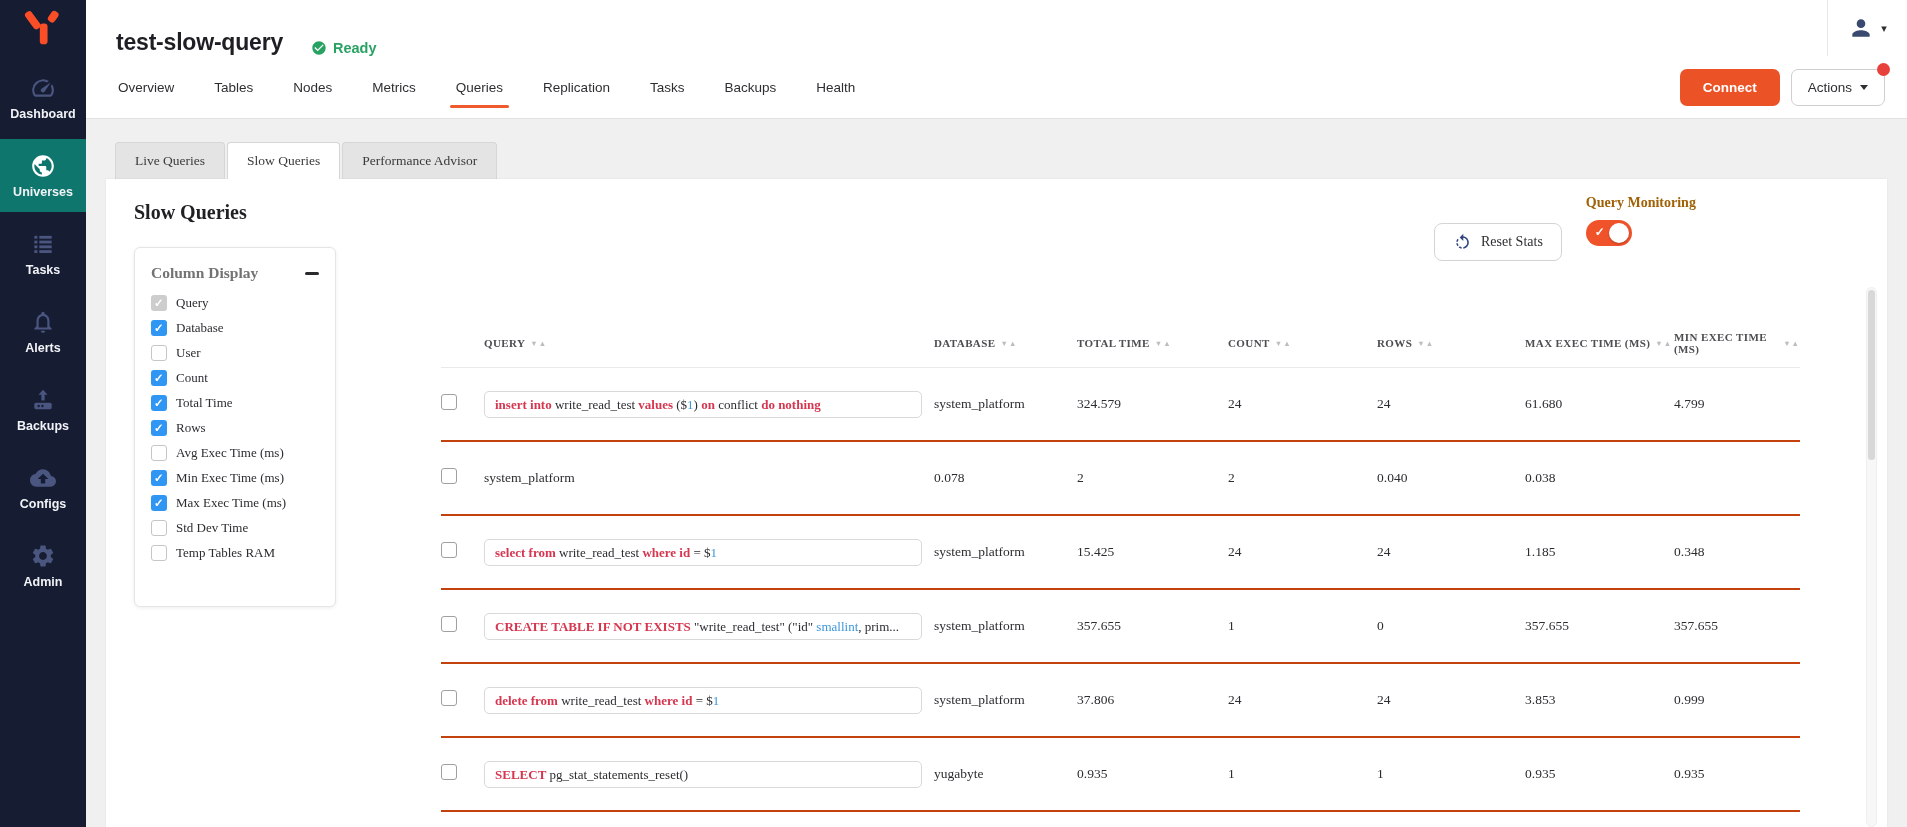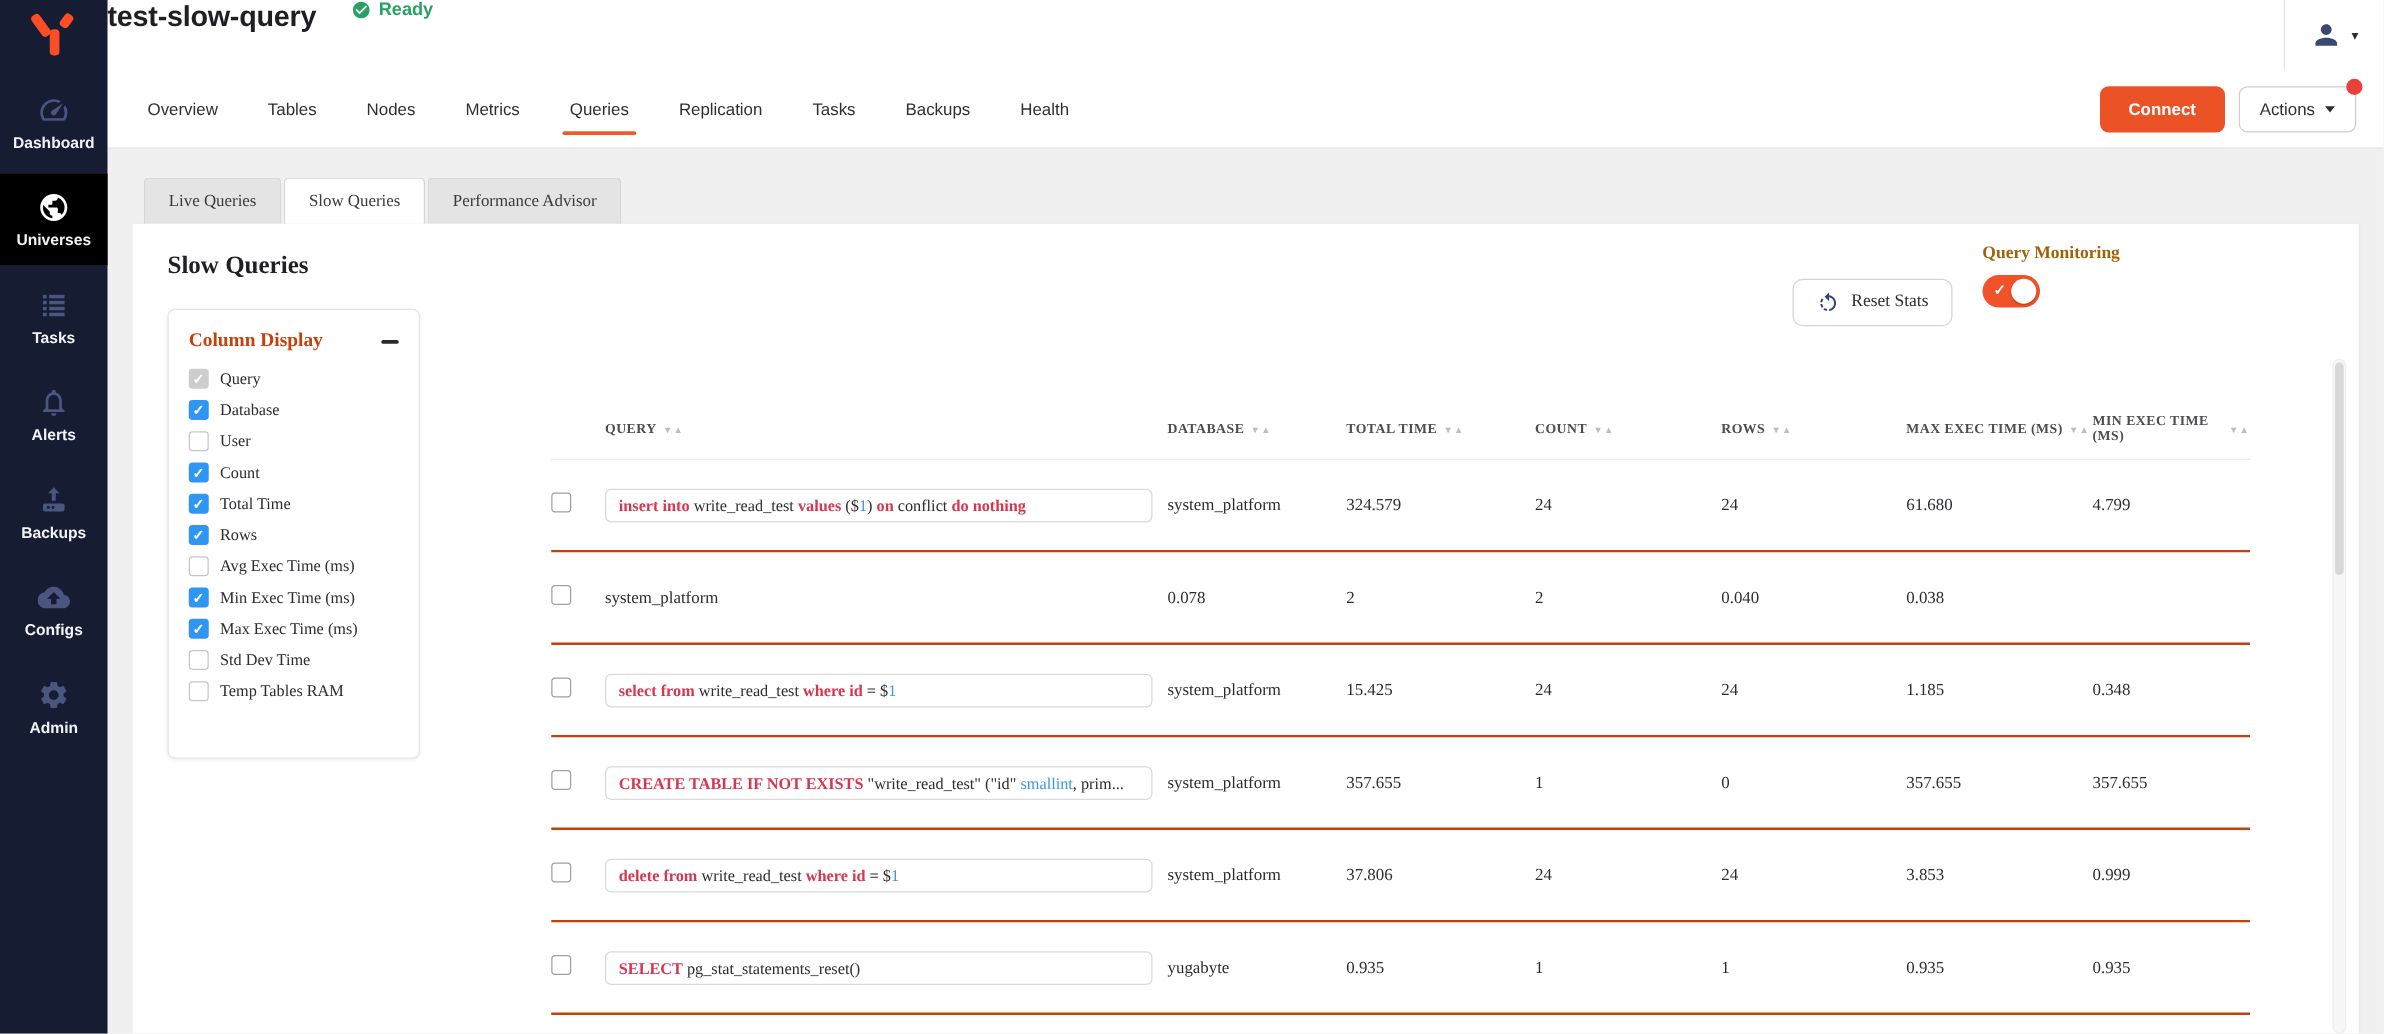--- a/index.html
+++ b/index.html
@@ -8,27 +8,27 @@
     width:1907px; height:827px; overflow:hidden; position:relative;
     font-family:"Liberation Sans", sans-serif; background:#F0F0F0; color:#2d2d31;
   }
 
   
   .sidebar { position:absolute; left:0; top:0; width:86px; height:827px; background:#161D33; z-index:6; }
   .logo { height:56px; display:flex; align-items:center; justify-content:center; cursor:pointer; }
   .side-item { display:flex; flex-direction:column; align-items:center; padding:14px 0 13px; margin-top:5px; cursor:pointer; }
   .side-item .icon { width:26px; height:26px; color:#4A5680; display:flex; align-items:center; justify-content:center; }
   .side-item .icon svg { width:26px; height:26px; }
-  .side-item.active { background:#000000; }
+  .side-item.active { background:#0f766e; }
   .side-item.active .icon { color:#ffffff; }
   .side-label { color:#F2F3F7; font-size:12.5px; font-weight:600; margin-top:6px; }
 
   
   .main { position:absolute; left:86px; top:0; width:1821px; height:827px; }
-  .topbar { height:56px; background:#fff; position:relative; display:flex; align-items:flex-start; }
+  .topbar { height:56px; background:#fff; position:relative; display:flex; align-items:flex-end; padding-left:30px; }
   .uni-title { font-size:23px; font-weight:700; color:#1E1E24; letter-spacing:-0.2px; margin:0; }
   .ready { display:flex; align-items:center; gap:6px; margin-left:28px; color:#28A263; font-weight:700; font-size:14.5px; }
   .ready svg { width:16px; height:16px; }
   .top-right { position:absolute; right:0; top:0; height:56px; width:80px; border-left:1px solid #E7E7E7;
                display:flex; align-items:center; justify-content:center; gap:7px; cursor:pointer; }
   .top-right svg { width:26px; height:26px; }
   .caret-sm { font-size:11px; color:#2f2f33; }
 
   .navrow { height:63px; background:#fff; border-bottom:1px solid #E2E2E2; display:flex; align-items:center; padding-left:12px; position:relative; }
   .nav-link { padding:0 20px; font-size:13.5px; color:#2F2F33; cursor:pointer; position:relative; height:63px; display:flex; align-items:center; }
@@ -60,21 +60,21 @@
   .qm { display:flex; flex-direction:column; gap:9px; }
   .qm-label { font-size:14px; font-weight:700; color:#a16207; }
   .toggle { width:46px; height:26px; border-radius:13px; background:#F0522A; position:relative; cursor:pointer; }
   .toggle::before { content:"✓"; position:absolute; left:9px; top:4.5px; color:#fff; font-size:12px; font-weight:700; }
   .knob { position:absolute; right:3px; top:3px; width:20px; height:20px; border-radius:50%; background:#fff; box-shadow:0 1px 2px rgba(0,0,0,.25); }
 
   
   .card { position:absolute; left:28px; top:68px; width:202px; min-height:360px; background:#fff;
           border:1px solid #E5E5E5; border-radius:6px; box-shadow:0 1px 4px rgba(0,0,0,.07); padding:16px 16px 20px; }
   .card-head { display:flex; justify-content:space-between; align-items:center; }
-  .card-title { font-size:15.5px; font-weight:700; color:#c2410c; }
+  .card-title { font-size:15.5px; font-weight:700; color:#737373; }
   .collapse-icon { width:14px; height:3px; background:#2A2A2E; border-radius:2px; cursor:pointer; }
   .col-list { list-style:none; margin:13px 0 0 0; padding:0; }
   .col-item { display:flex; align-items:center; gap:9px; margin-bottom:9px; font-size:13px; color:#2C2C31; }
   .cb { width:16px; height:16px; border-radius:3px; flex:none; position:relative; cursor:pointer; }
   .cb.un { border:1px solid #C6C6C6; background:#fff; }
   .cb.ck { background:#2F96F3; }
   .cb.ck.dis { background:#CDCDCD; }
   .cb.ck::after { content:"✓"; position:absolute; left:3px; top:0.5px; color:#fff; font-size:11.5px; font-weight:700; }
 
   

